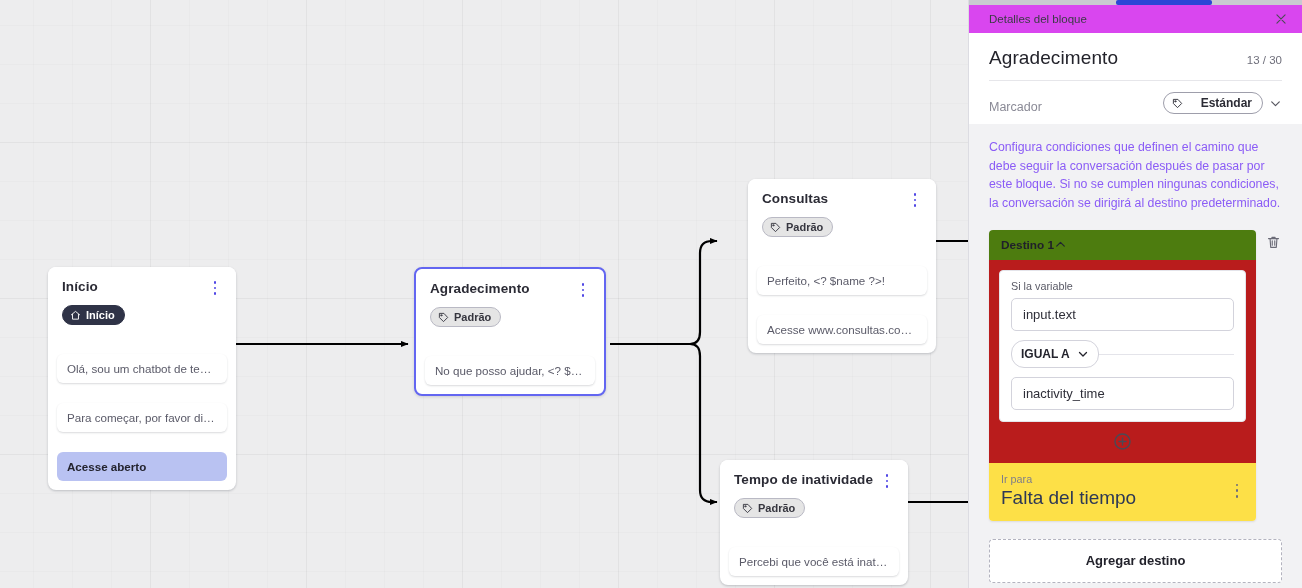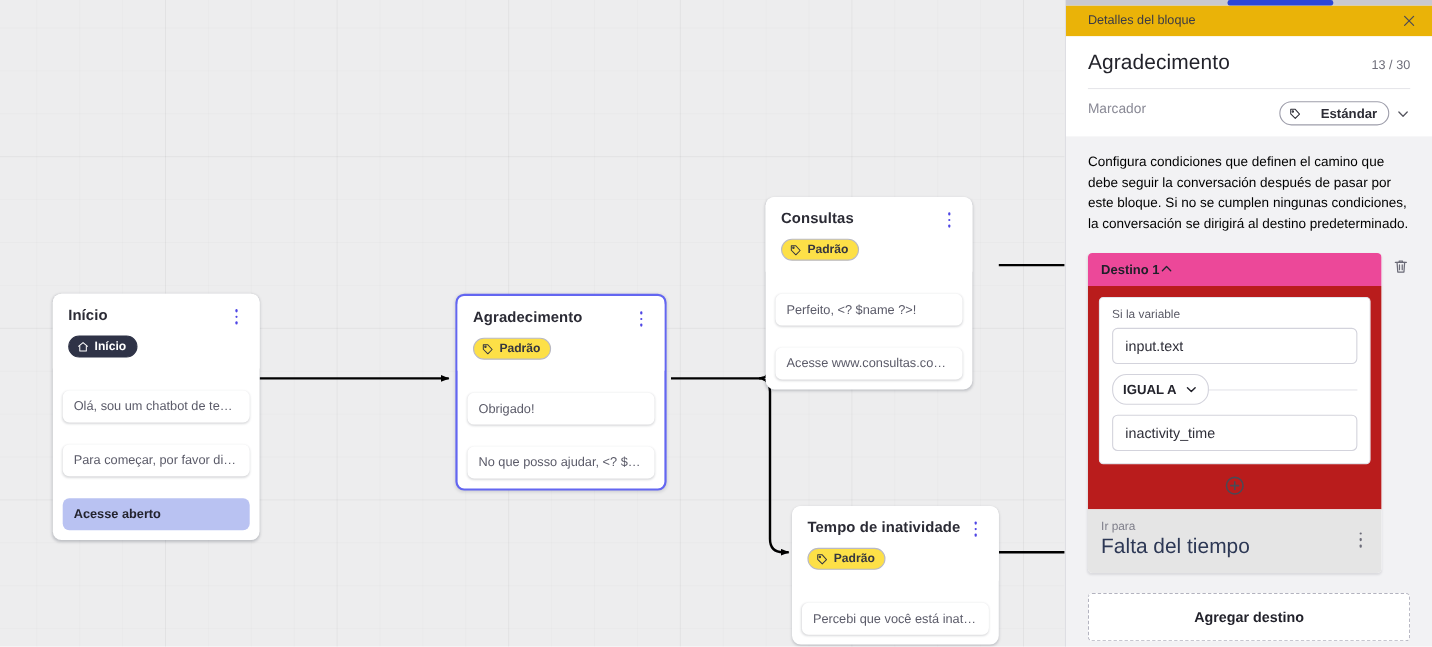--- a/index.html
+++ b/index.html
@@ -47,21 +47,21 @@
   }
   .kebab { width: 14px; height: 16px; display:flex; flex-direction:column;
            align-items:center; justify-content:center; gap:3px; cursor:pointer; flex:none; }
   .kebab i { width: 2.6px; height: 2.6px; border-radius: 50%; background:#4f46e5; display:block; }
   .kebab.grey i { background:#6d6d7a; }
 
   .tag {
     display: inline-flex; align-items: center; gap: 5px;
     margin-top: 9px; padding: 3px 9px 3px 7px;
     border: 1px solid #b9b9c4; border-radius: 11px;
-    font-size: 11px; color: #36363f; font-weight: 600; background: #fde047;
+    font-size: 11px; color: #36363f; font-weight: 600; background: #e5e5e5;
   }
   .tag.dark { background: #2f3347; border-color:#2f3347; color:#ffffff; }
   .tag svg { display:block; }
 
   .node-body { padding: 0 9px 9px 9px; }
   .msg {
     background: #ffffff; border-radius: 6px;
     box-shadow: 0 1px 2px rgba(16,24,40,0.16);
     font-size: 11.6px; color: #5a5a68;
     padding: 8px 10px; margin-top: 20px;
@@ -79,34 +79,34 @@
     border-left: 1px solid #dcdce2;
     display: flex; flex-direction: column;
     overflow: hidden;
   }
   #scrollbar-track { height: 5px; background: #c9c9d0; position: relative; flex: none; }
   #scrollbar-thumb {
     position: absolute; top: 0; left: 147px; width: 96px; height: 5px;
     background: #2b46d6; border-radius: 2px;
   }
   .panel-topbar {
-    height: 28px; background: #eab308;
+    height: 28px; background: #d946ef;
     display: flex; align-items: center; justify-content: space-between;
     padding: 0 12px 0 20px; flex: none;
   }
   .panel-topbar-title { font-size: 11.5px; color: #3b3b45; }
   .x-btn { width: 18px; height: 18px; display:flex; align-items:center; justify-content:center; cursor:pointer; }
 
   .panel-white { background:#ffffff; padding: 6px 20px 0 20px; flex:none; }
   .panel-title-row { display:flex; align-items:baseline; justify-content:space-between;
                      padding: 8px 0 11px 0; border-bottom:1px solid #e6e6ea; }
   .panel-title { font-size: 19px; color: #23232b; font-weight: 400; letter-spacing:.1px; }
   .panel-count { font-size: 11.5px; color:#6e6e7a; }
 
-  .marcador-row { display:flex; align-items:flex-start; justify-content:space-between; padding: 11px 0 10px 0; }
+  .marcador-row { display:flex; align-items:flex-end; justify-content:space-between; padding: 11px 0 10px 0; }
   .marcador-label { font-size: 12.5px; color: #8a8a96; }
   .marcador-right { display:flex; align-items:center; gap:6px; }
   .chip {
     display:inline-flex; align-items:center; gap:18px;
     border:1px solid #9e9eab; border-radius:12px; padding:3px 10px 3px 8px;
     font-size:12px; color:#2c2c35; font-weight:600; background:#fff;
   }
 
   .tabs { display:flex; align-items:flex-end; gap:0; padding-top:2px; }
   .tab {
@@ -117,30 +117,30 @@
   .tab.active { color:#1f1f28; border-bottom-color:#2b46d6; font-weight:400; }
   .tab-badge {
     min-width:18px; height:18px; padding:0 5px; border-radius:9px;
     background:#d9ddfb; color:#4754d6; font-size:11px; font-weight:700;
     display:inline-flex; align-items:center; justify-content:center;
   }
   .tabs-spacer { flex:1; }
   .tabs-kebab { padding: 8px 2px 11px 2px; }
 
   .panel-scroll { flex: 1; overflow:hidden; padding: 14px 20px 0 20px; position:relative; }
-  .panel-desc { font-size: 12.3px; line-height: 1.52; color: #000000; }
+  .panel-desc { font-size: 12.3px; line-height: 1.52; color: #8b5cf6; }
 
   .dest-wrap { display:flex; align-items:flex-start; gap:8px; margin-top: 17px; }
   .dest-card {
     flex:1; border-radius: 4px; overflow:hidden;
     box-shadow: 0 1px 2px rgba(16,24,40,0.10);
     background:#fff;
   }
   .dest-head {
-    background:#ec4899; padding: 8px 12px;
+    background:#4d7c0f; padding: 8px 12px;
     display:flex; align-items:center; justify-content:flex-start;
   }
   .dest-head-title { font-size:11.8px; color:#20202a; font-weight:700; }
   .trash-btn { width:18px; height:20px; display:flex; align-items:center; justify-content:center; cursor:pointer; padding-top:4px;}
 
   .dest-body { background:#b91c1c; padding: 10px 10px 12px 10px; }
   .cond-box { background:#fff; border:1px solid #e4e4ea; border-radius:4px; padding: 9px 11px 11px 11px; }
   .cond-label { font-size: 10.8px; color:#5a5a66; margin-bottom:6px; }
   .field {
     border:1px solid #d3d3dc; border-radius:5px; background:#fff;
@@ -152,21 +152,21 @@
     content:""; position:absolute; left:0; right:0; top:50%; height:1px; background:#e4e4ea;
   }
   .op-select {
     position:relative; z-index:1; display:inline-flex; align-items:center; gap:7px;
     border:1px solid #d3d3dc; border-radius:13px; background:#fff;
     padding: 6px 9px; font-size: 12px; color:#23232c; font-weight:700; cursor:pointer;
   }
   .plus-row { display:flex; justify-content:center; padding-top: 10px; }
   .plus-btn { width:19px; height:19px; cursor:pointer; }
 
-  .goto-box { background:#e5e5e5; padding: 10px 12px 12px 12px;
+  .goto-box { background:#fde047; padding: 10px 12px 12px 12px;
               display:flex; align-items:center; justify-content:space-between; }
   .goto-label { font-size: 10.8px; color:#7e7e8a; }
   .goto-value { font-size: 19px; color:#2d3855; margin-top:2px; }
 
   .add-dest {
     margin-top: 18px;
     border: 1px dashed #b3b3bf; border-radius:4px; background:#ffffff;
     height: 44px; display:flex; align-items:center; justify-content:center;
     font-size: 13px; font-weight:700; color:#22222b; cursor:pointer;
   }
@@ -234,26 +234,25 @@
         </div>
         <div class="tag">
           <svg width="11" height="11" viewBox="0 0 24 24" fill="none" stroke="#36363f" stroke-width="2" stroke-linecap="round" stroke-linejoin="round">
             <path d="M20.5 12.5 12 21 3 12V3h9z"></path>
               <circle cx="7.2" cy="7.2" r="1.4"></circle>
           </svg>
           <span>Padrão</span>
         </div>
       </div>
       <div class="node-body">
-        <div class="msg">Obrigado!</div>
         <div class="msg">No que posso ajudar, &lt;? $name ...</div>
       </div>
     </div>
 
-    <div class="node" id="node-consultas" style="left:696px; top:179px; width:188px;">
+    <div class="node" id="node-consultas" style="left:748px; top:179px; width:188px;">
       <div class="node-head">
         <div class="node-title-row">
           <div class="node-title">Consultas</div>
           <div class="kebab">
               <i></i>
               <i></i>
               <i></i>
             </div>
         </div>
         <div class="tag">

